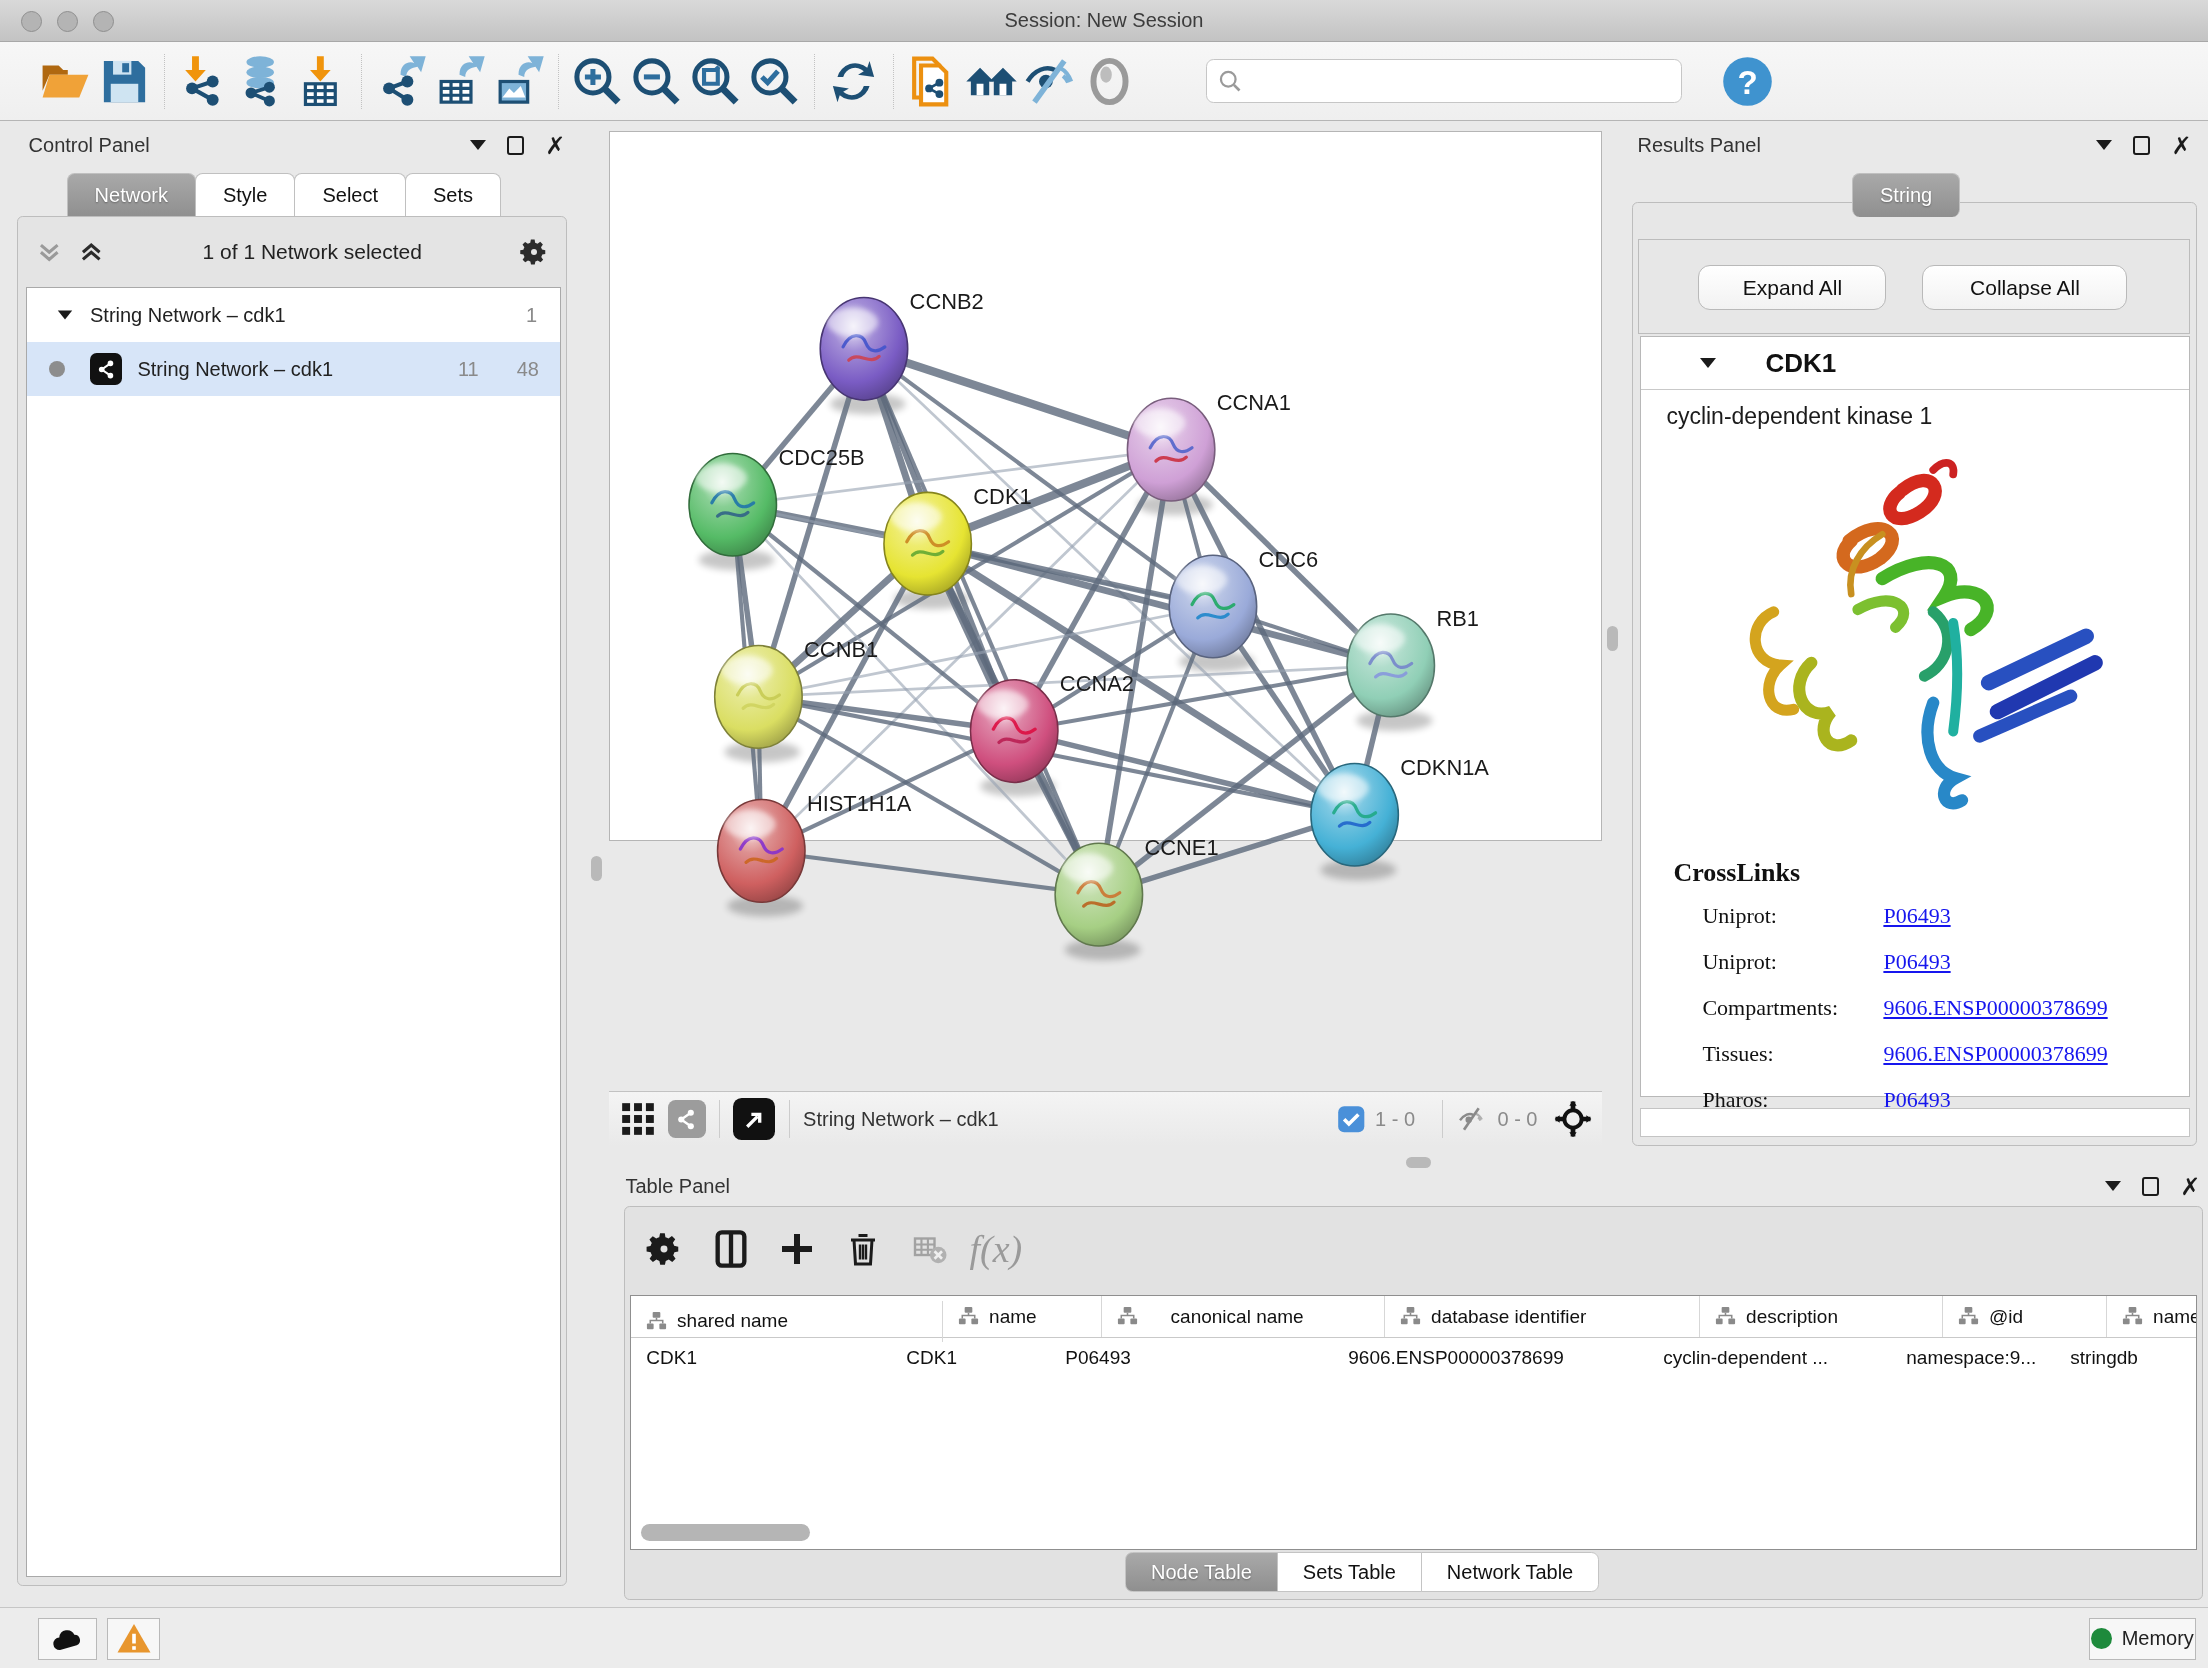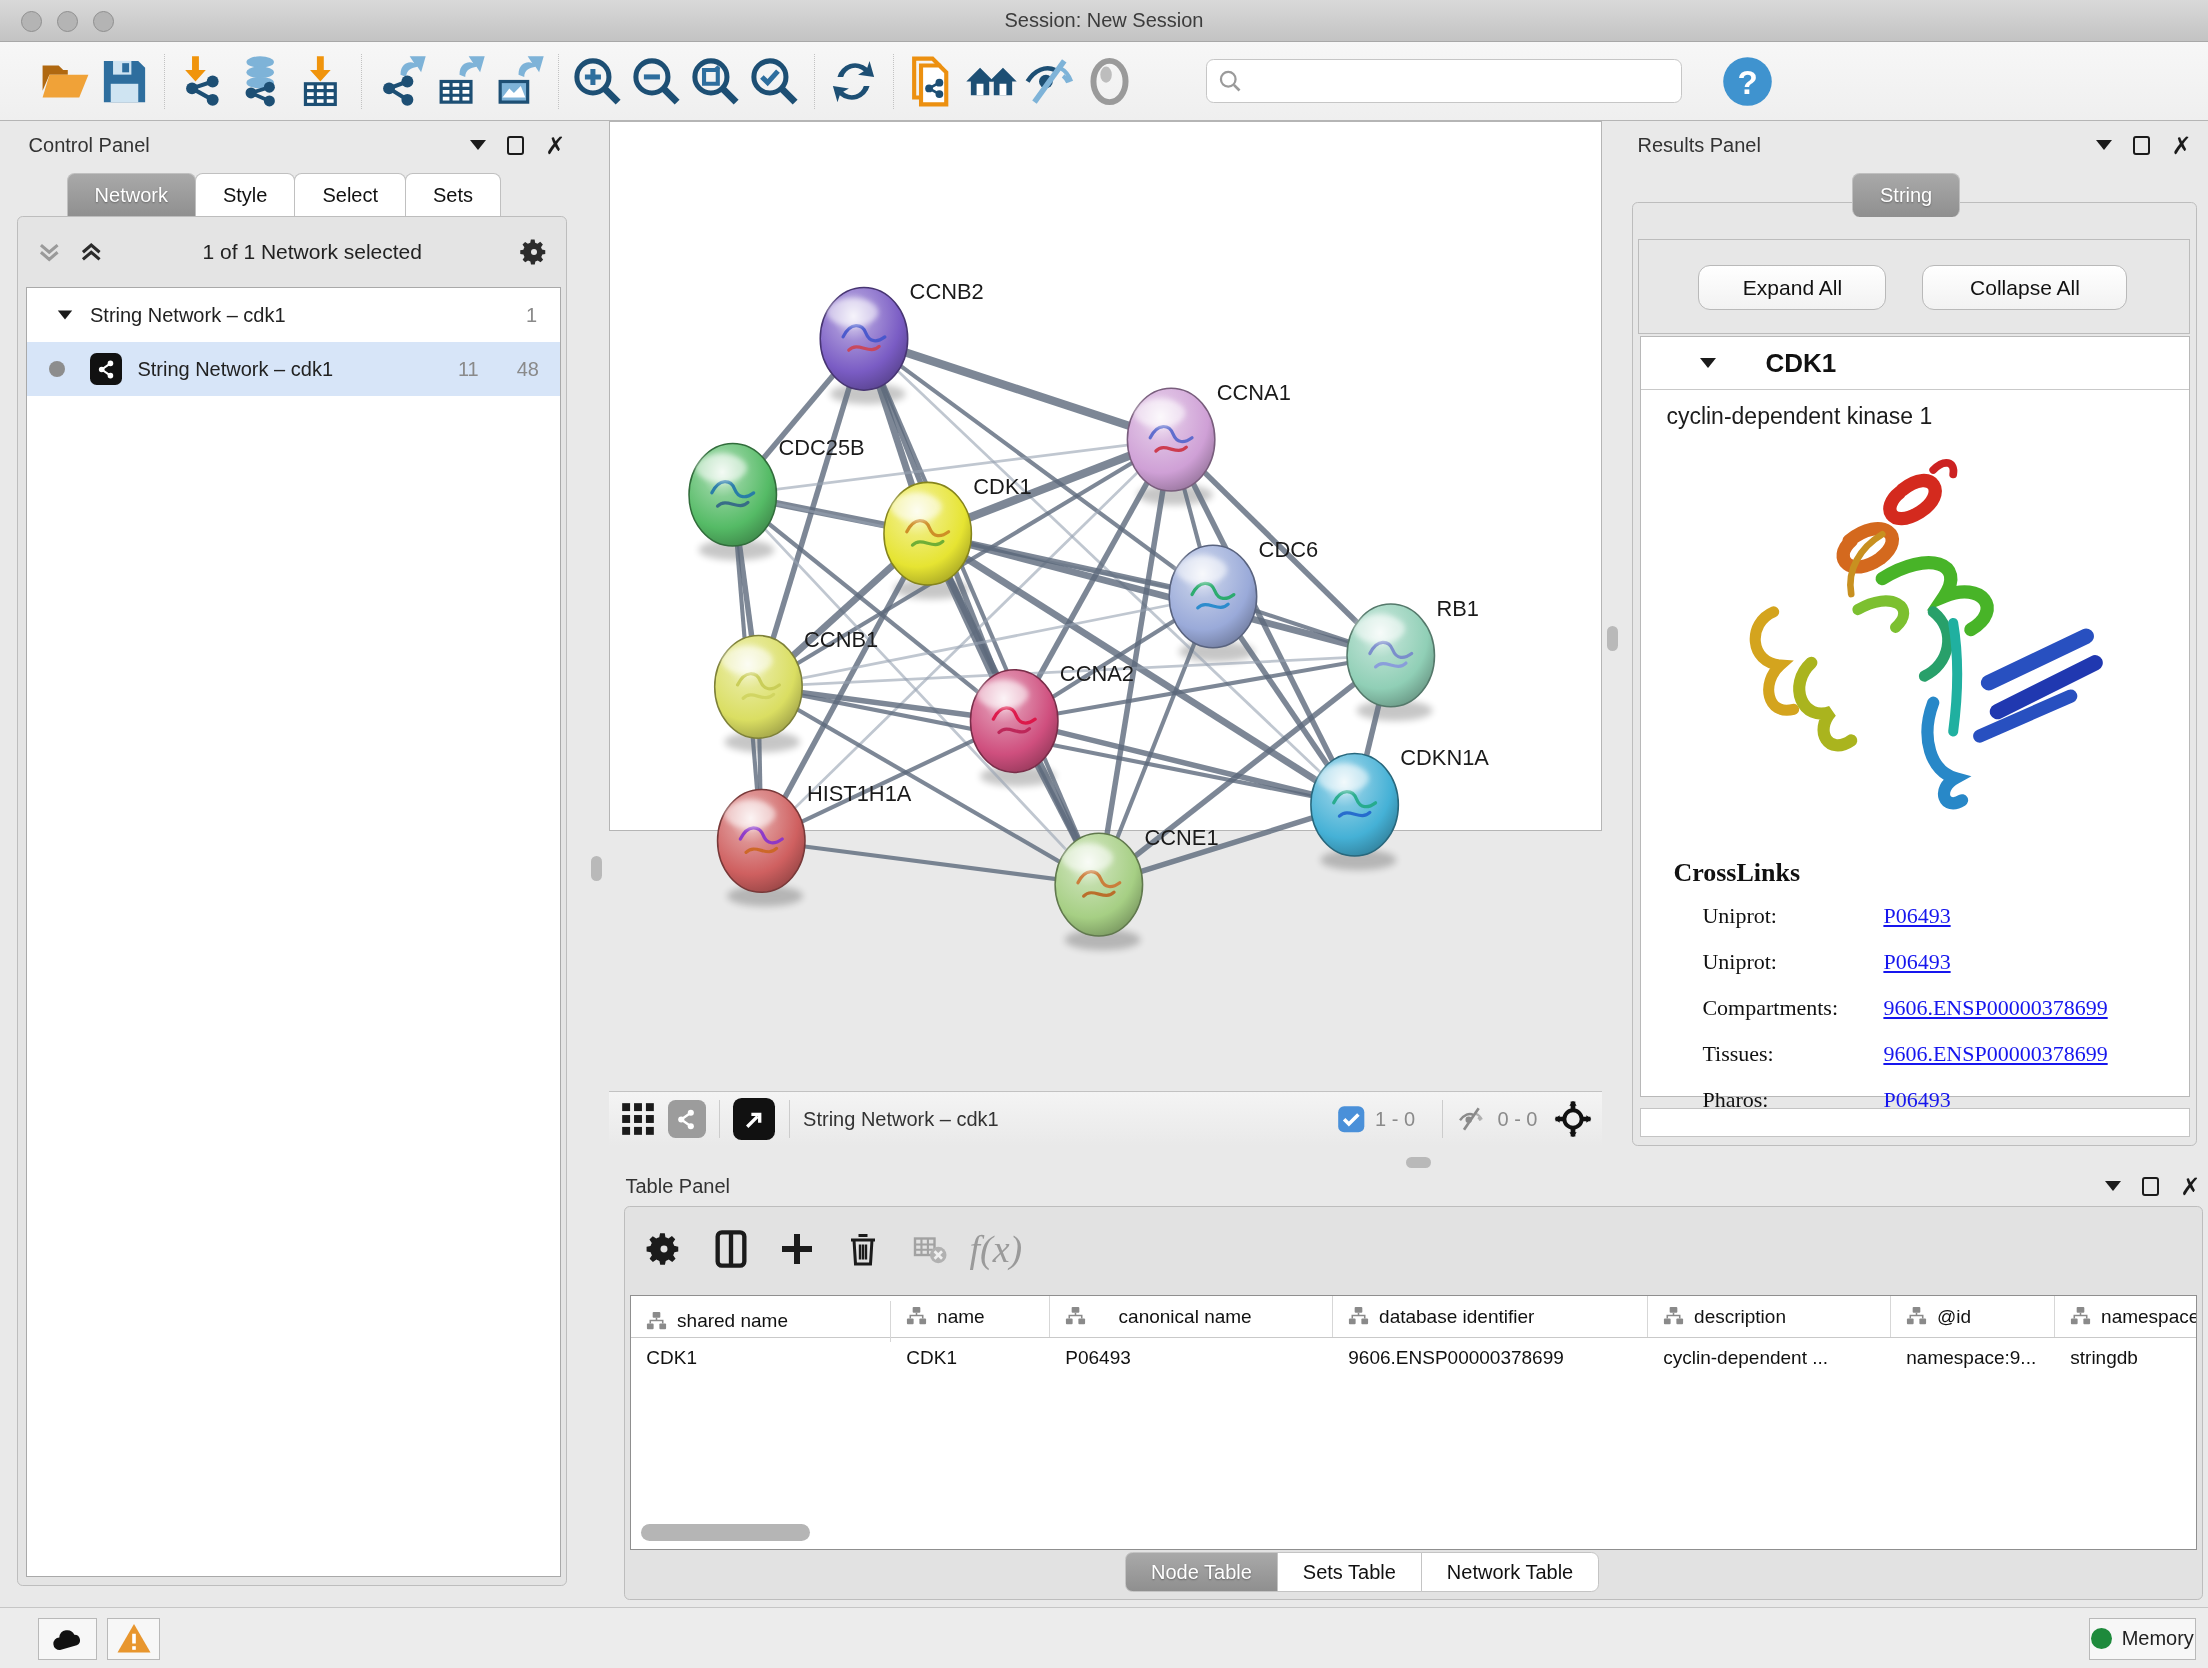--- a/index.html
+++ b/index.html
@@ -315,21 +315,21 @@
           <span class="cp-count" style="margin-right:3.8px;">48</span>
         </div>
       </div>
     </div>
   </div>
 
   <div class="abs grip" style="left:591px; top:856px; width:11.4px; height:25px;"></div>
   <div class="abs grip" style="left:1607px; top:626px; width:11.4px; height:25px;"></div>
   <div class="abs grip" style="left:1406px; top:1157px; width:25px; height:11.4px;"></div>
 
-  <div class="abs netview" style="left:609px; top:121px; width:993px; height:710px;text-align:right;">
+  <div class="abs netview" style="left:609px; top:131px; width:993px; height:710px;text-align:right;">
     <svg id="network-svg" width="991" height="968" viewBox="0 0 1042 1018">
         <defs>
           <radialGradient id="g-CCNB2" cx="38%" cy="28%" r="80%">
             <stop offset="0%" stop-color="#ebe7f6"></stop>
             <stop offset="30%" stop-color="#a28dd6"></stop>
             <stop offset="68%" stop-color="#7a5cc4"></stop>
             <stop offset="100%" stop-color="#554089"></stop>
           </radialGradient>
           <radialGradient id="g-CCNA1" cx="38%" cy="28%" r="80%">
             <stop offset="0%" stop-color="#f8f1f9"></stop>
@@ -714,21 +714,21 @@
               <rect x="2" y="5" width="13" height="11" fill="none" stroke="#555" stroke-width="1.6"></rect>
               <path d="M2 9h13M2 12.5h13M6.3 5v11M10.6 5v11" stroke="#555" stroke-width="1.4"></path>
               <circle cx="17.5" cy="16" r="5.5" fill="#777"></circle>
               <path d="M15 13.5l5 5M20 13.5l-5 5" stroke="#fff" stroke-width="1.8"></path>
             </svg>
         </span>
         <span class="tp-toolbar-ico serif" style="font-size:38px; font-style:italic; color:#9a9a9a;">f(x)</span>
       </div>
       <div class="abs" style="left:5.7px; top:88px; width:1567px; height:255px; background:#fff; border:1px solid #8f8f8f; overflow:hidden;">
         <div class="thead" style="width:1626px;">
-            <div class="th" style="width: 260px; margin-top: 9px;">
+            <div class="th" style="width: 312px; margin-top: 9px;">
               <svg width="23" height="23" viewBox="0 0 24 24">
                 <g fill="#8a8a8a">
                   <rect x="8" y="2" width="8" height="6" rx="1"></rect>
                   <rect x="2" y="14" width="7" height="6" rx="1"></rect>
                   <rect x="15" y="14" width="7" height="6" rx="1"></rect>
                   <path d="M12 8v3M5.5 14v-3h13v3" stroke="#8a8a8a" stroke-width="1.6" fill="none"></path>
                 </g>
               </svg>
               <span>shared name</span>
             </div>

